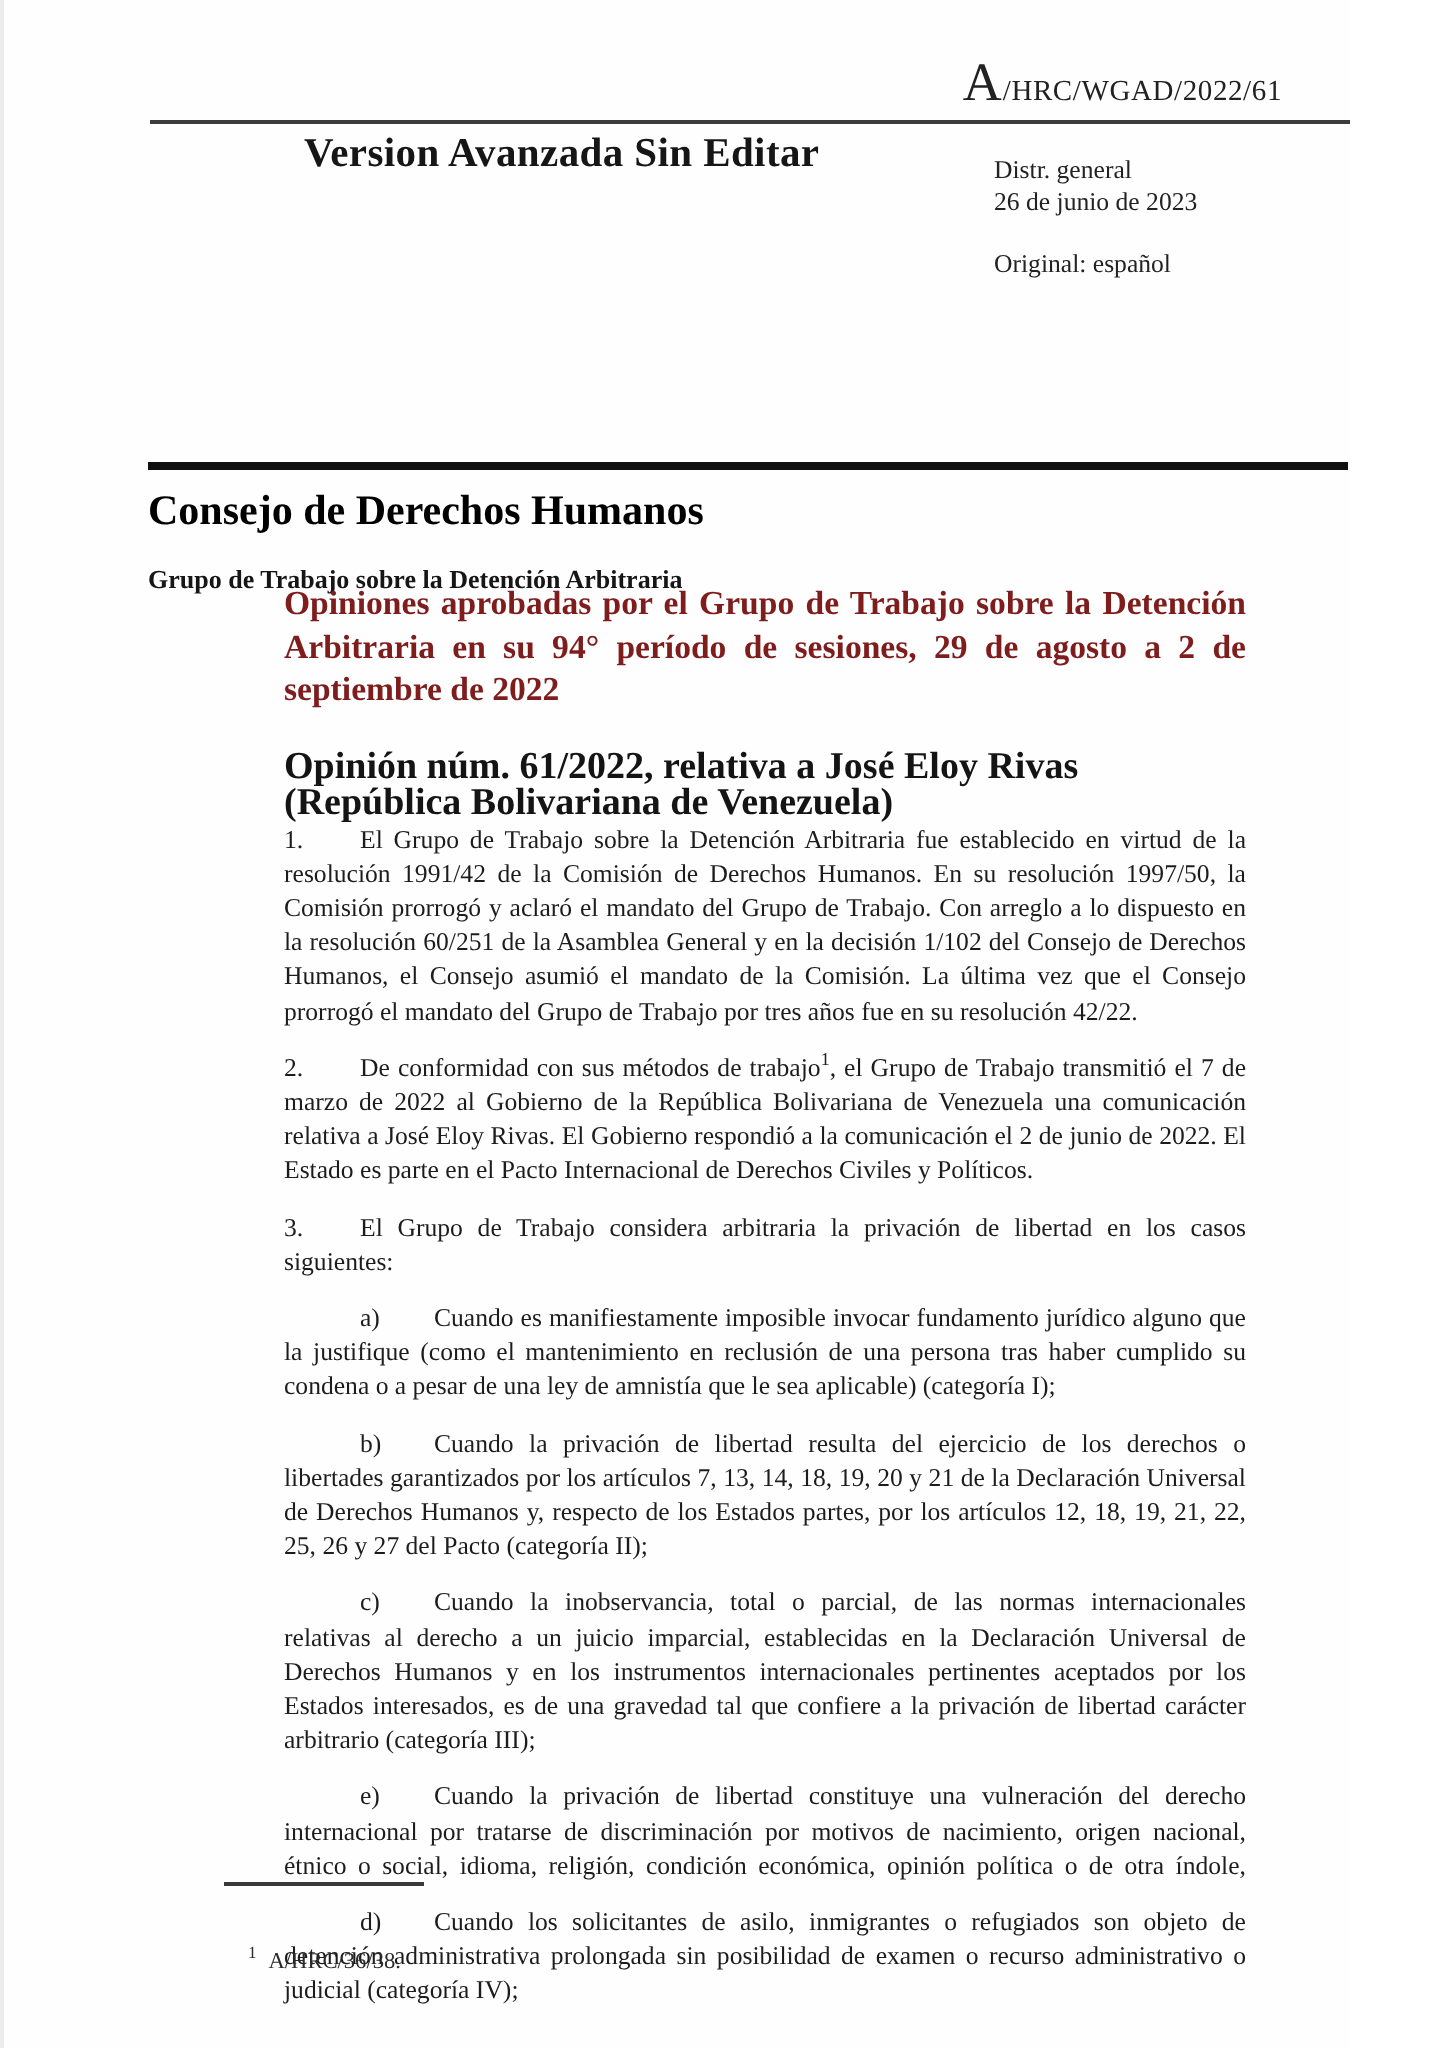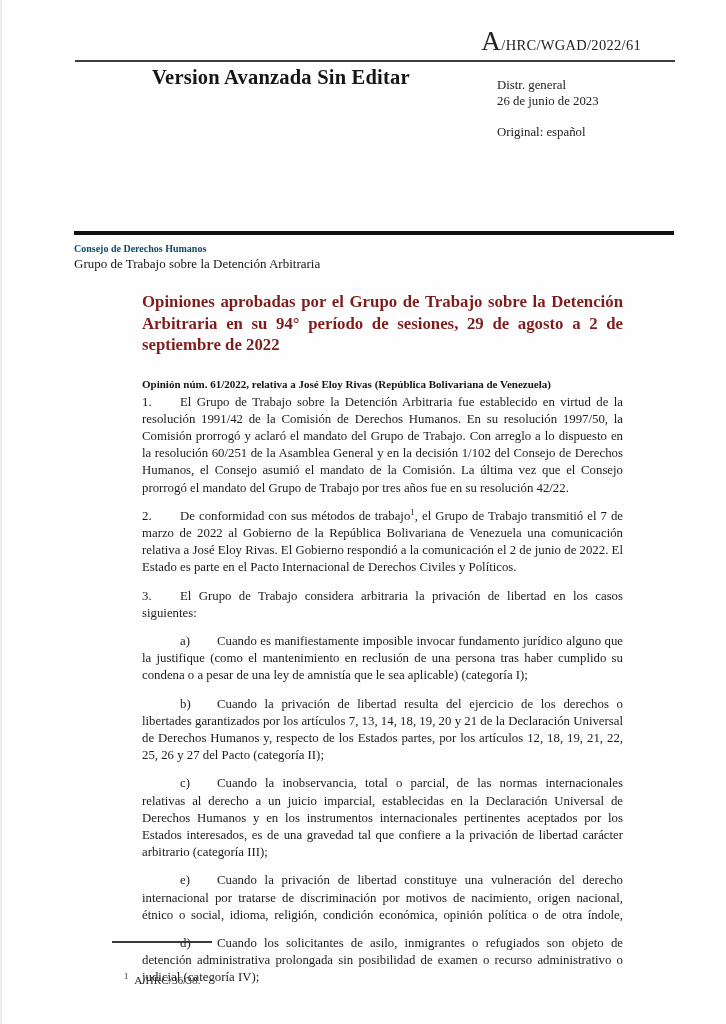--- a/index.html
+++ b/index.html
@@ -72,48 +72,48 @@
     width: 600px;
     height: 4px;
     background: #101010;
   }
   .org-block {
     position: absolute;
     left: 72px;
     top: 243px;
   }
   .council {
-    font-size: 10px;
-    font-weight: bold;
-    color: #0c4a6e;
+    font-size: 21px;
+    font-weight: bold;
+    color: #000000;
   }
   .working-group {
     font-size: 13px;
-    font-weight: normal;
-    margin-top: 2px;
+    font-weight: bold;
+    margin-top: 14px;
     color: #161616;
   }
   
   .content {
     position: absolute;
     left: 140px;
     top: 291px;
     width: 481px;
   }
   .doc-title {
     margin: 0;
     font-size: 16.8px;
     font-weight: bold;
     line-height: 21.5px;
     text-align: justify;
     color: #7f1d1d;
   }
   .doc-subtitle {
     margin: 19px 0 0 0;
-    font-size: 11px;
+    font-size: 19px;
     font-weight: bold;
     line-height: 18px;
     color: #141414;
   }
   .para {
     margin: 11px 0 0 0;
     font-size: 12.8px;
     line-height: 17.2px;
     text-align: justify;
   }

